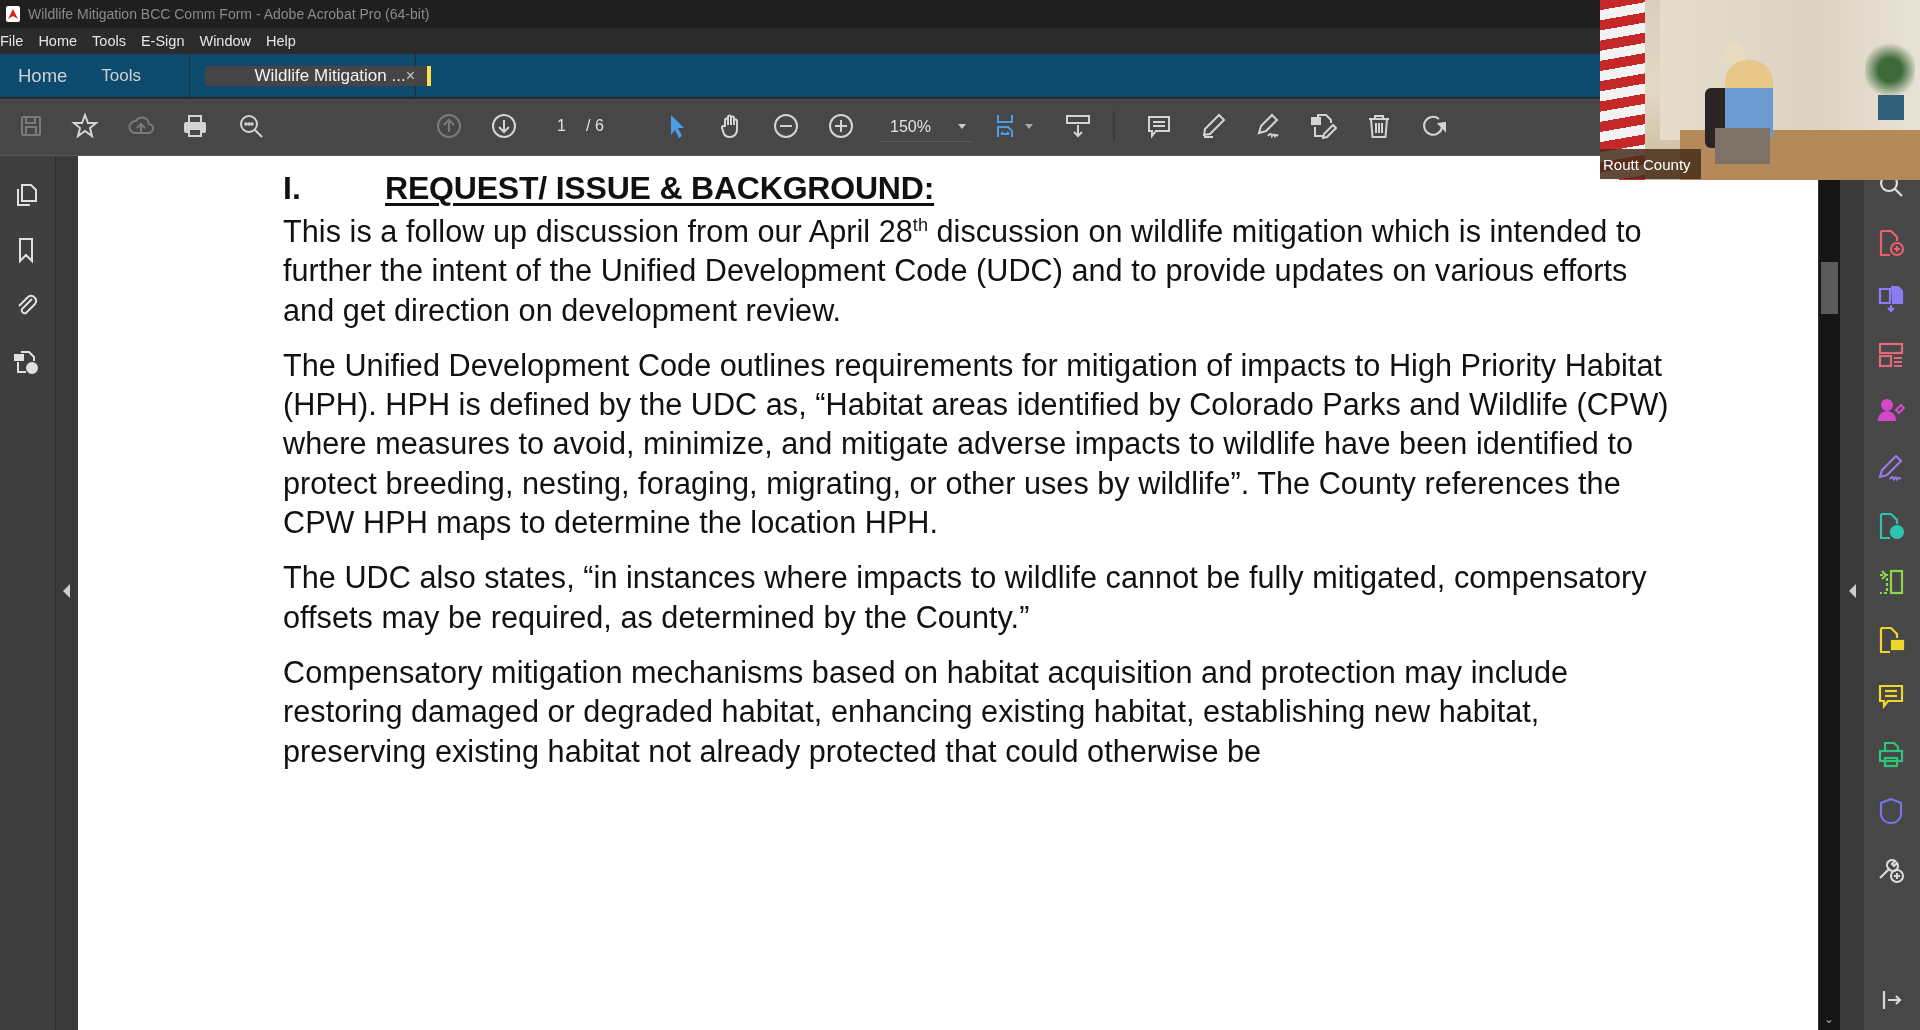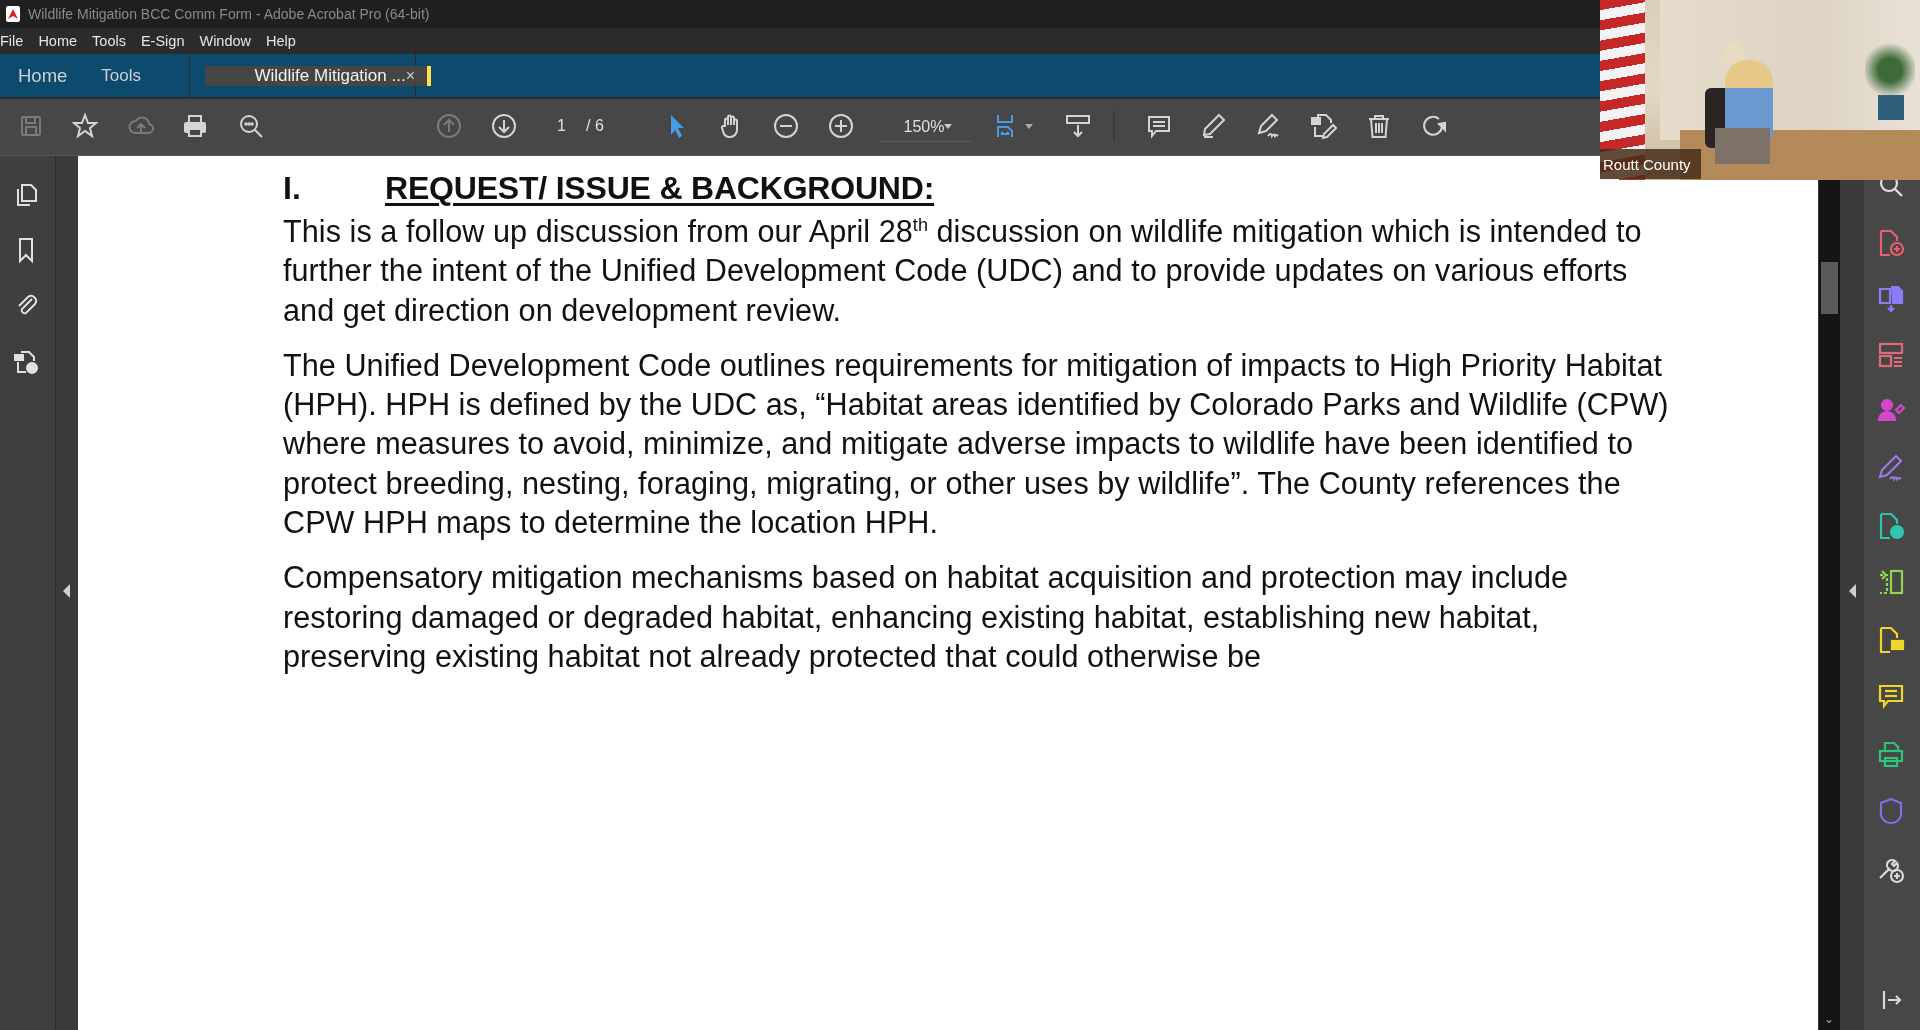--- a/index.html
+++ b/index.html
@@ -14,21 +14,21 @@
 .tab.home{padding-left:18px;padding-right:14px;font-size:18.5px;color:#d0d0d0}
 .tab.tools{padding-left:20px;padding-right:48px;font-size:17px;border-right:1px solid #2a2a2a}
 .tab.doc{background:#454545;border-right:4px solid #fde047;width:226px;color:#f2f2f2;justify-content:flex-end;padding:0 12px 0 28px}
 .tab.doc .x{font-size:16px;color:#ccc}
 .tab.doc2{width:226px;border-right:1px solid #2a2a2a;padding-left:28px}
 .toolbar{position:absolute;left:0;top:99px;width:1920px;height:57px;background:#474747;border-bottom:1px solid #585858}
 .tb{position:absolute;top:12px;width:30px;height:30px;display:flex;align-items:center;justify-content:center}
 .tb svg{width:28px;height:28px;stroke:#d4d4d4;fill:none;stroke-width:2}
 .tb.dim svg{stroke:#7a7a7a}
 .pagenum{position:absolute;top:18px;font-size:16px;color:#e0e0e0}
-.zoomsel{position:absolute;left:880px;top:13px;width:92px;height:30px;display:flex;align-items:center;justify-content:center;font-size:16px;color:#e0e0e0;padding:0 6px 0 10px;border-bottom:1px solid #5a5a5a}
+.zoomsel{position:absolute;left:880px;top:13px;width:92px;height:30px;display:flex;align-items:center;justify-content:space-between;font-size:16px;color:#e0e0e0;padding:0 6px 0 10px;border-bottom:1px solid #5a5a5a}
 .zoomsel .caret{width:0;height:0;border-left:4px solid transparent;border-right:4px solid transparent;border-top:5px solid #ccc}
 .leftside{position:absolute;left:0;top:156px;width:56px;height:874px;background:#3f3f3f;border-right:1px solid #2e2e2e}
 .lsb{position:absolute;left:12px;width:30px;height:30px}
 .lsb svg{width:28px;height:28px;stroke:#e0e0e0;fill:none;stroke-width:2}
 .gutter{position:absolute;left:56px;top:156px;width:22px;height:874px;background:#3a3a3a}
 .collapse-left{position:absolute;left:63px;top:584px;width:0;height:0;border-top:7px solid transparent;border-bottom:7px solid transparent;border-right:7px solid #cfcfcf}
 .page{position:absolute;left:78px;top:156px;width:1740px;height:874px;background:#fff;overflow:hidden;color:#111}
 .doc{position:absolute;left:205px;top:12px;width:1400px;font-family:"Liberation Sans",sans-serif}
 .heading{font-size:32px;font-weight:bold;display:flex;height:40px;align-items:center}
 .heading .num{width:102px}
@@ -239,20 +239,21 @@
 <div class="collapse-left"></div>
 
 <div class="page">
   <div class="doc">
     <div class="heading">
       <span class="num">I.</span>
       <span class="ttl">REQUEST/ ISSUE &amp; BACKGROUND:</span>
     </div>
     <p class="para" style="margin-top:4px"><span>This is a follow up discussion from our April 28</span><sup>th</sup><span> discussion on wildlife mitigation which is intended to further the intent of the Unified Development Code (UDC) and to provide updates on various efforts and get direction on development review.</span></p>
     <p class="para">The Unified Development Code outlines requirements for mitigation of impacts to High Priority Habitat (HPH).  HPH is defined by the UDC as, “Habitat areas identified by Colorado Parks and Wildlife (CPW) where measures to avoid, minimize, and mitigate adverse impacts to wildlife have been identified to protect breeding, nesting, foraging, migrating, or other uses by wildlife”. The County references the CPW HPH maps to determine the location HPH.</p>
+    <p class="para">The UDC also states, “in instances where impacts to wildlife cannot be fully mitigated, compensatory offsets may be required, as determined by the County.”</p>
     <p class="para">Compensatory mitigation mechanisms based on habitat acquisition and protection may include restoring damaged or degraded habitat, enhancing existing habitat, establishing new habitat, preserving existing habitat not already protected that could otherwise be</p>
   </div>
 </div>
 
 <div class="scrolltrack"></div>
 <div class="scrollthumb"></div>
 <div class="scrolldown">⌄</div>
 
 <div class="rightpanel">
     <div class="inner"></div>

